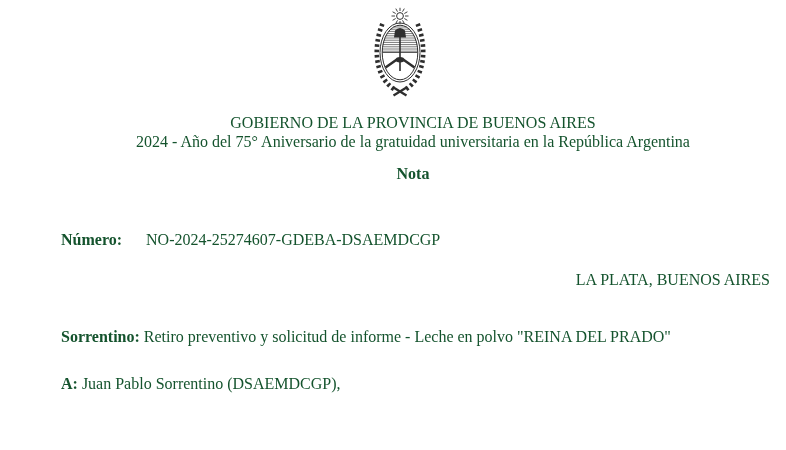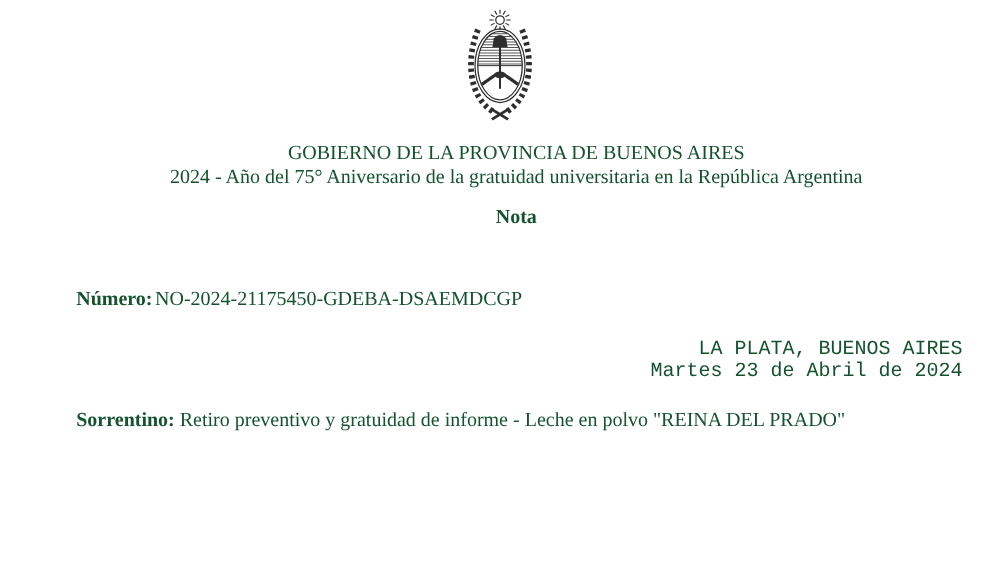--- a/index.html
+++ b/index.html
@@ -11,24 +11,24 @@
     font-family: "Liberation Serif", "DejaVu Serif", serif;
     font-size: 16px;
     line-height: 19px;
     color: #14532d;
     overflow: hidden;
     padding-left: 40px;
   }
   .abs { position: absolute; }
   .centered { left: 0; width: 100%; text-align: center; }
   .ljust { left: 61px; right: 40px; }
-  .rjust { right: 56px; text-align: right; font-family: Liberation Mono, monospace; }
+  .rjust { right: 56px; text-align: right; }
   .bold { font-weight: 700; }
   .label { font-weight: 700; margin-right: 4px; }
-  .label-wide { margin-right: 2px; }
+  .label-wide { margin-right: 24px; }
   .crest { left: 368px; top: 7px; width: 64px; height: 90px; }
   .crest svg { display: block; }
 </style>
 </head>
 <body>
 
 <div class="page">
 
   <div class="abs crest">
     <svg width="64" height="90" viewBox="0 0 64 90">
@@ -50,25 +50,27 @@
         <path d="M25.5 80.5 L38.5 88.5 M38.5 80.5 L25.5 88.5" stroke-width="2.3"></path>
       </g>
     </svg>
   </div>
 
   <div class="abs centered" style="top:113px">GOBIERNO DE LA PROVINCIA DE BUENOS AIRES</div>
   <div class="abs centered" style="top:132px">2024 - Año del 75° Aniversario de la gratuidad universitaria en la República Argentina</div>
   <div class="abs centered bold" style="top:164px">Nota</div>
 
   <div class="abs ljust" style="top:230px">
-    <span class="label label-wide">Número:</span><span>NO-2024-21175450-GDEBA-DSAEMDCGP</span>
+    <span class="label label-wide">Número:</span><span>NO-2024-25274607-GDEBA-DSAEMDCGP</span>
   </div>
 
   <div class="abs rjust" style="top:270px">LA PLATA, BUENOS AIRES</div>
-  <div class="abs rjust" style="top:288px">Martes 23 de Abril de 2024</div>
 
   <div class="abs ljust" style="top:327px">
-    <span class="label">Sorrentino:</span><span>Retiro preventivo y gratuidad de informe - Leche en polvo "REINA DEL PRADO"</span>
+    <span class="label">Sorrentino:</span><span>Retiro preventivo y solicitud de informe - Leche en polvo "REINA DEL PRADO"</span>
   </div>
 
+  <div class="abs ljust" style="top:374px">
+    <span class="label">A:</span><span>Juan Pablo Sorrentino (DSAEMDCGP),</span>
+  </div>
 
 
 </div>
 
 </body></html>

